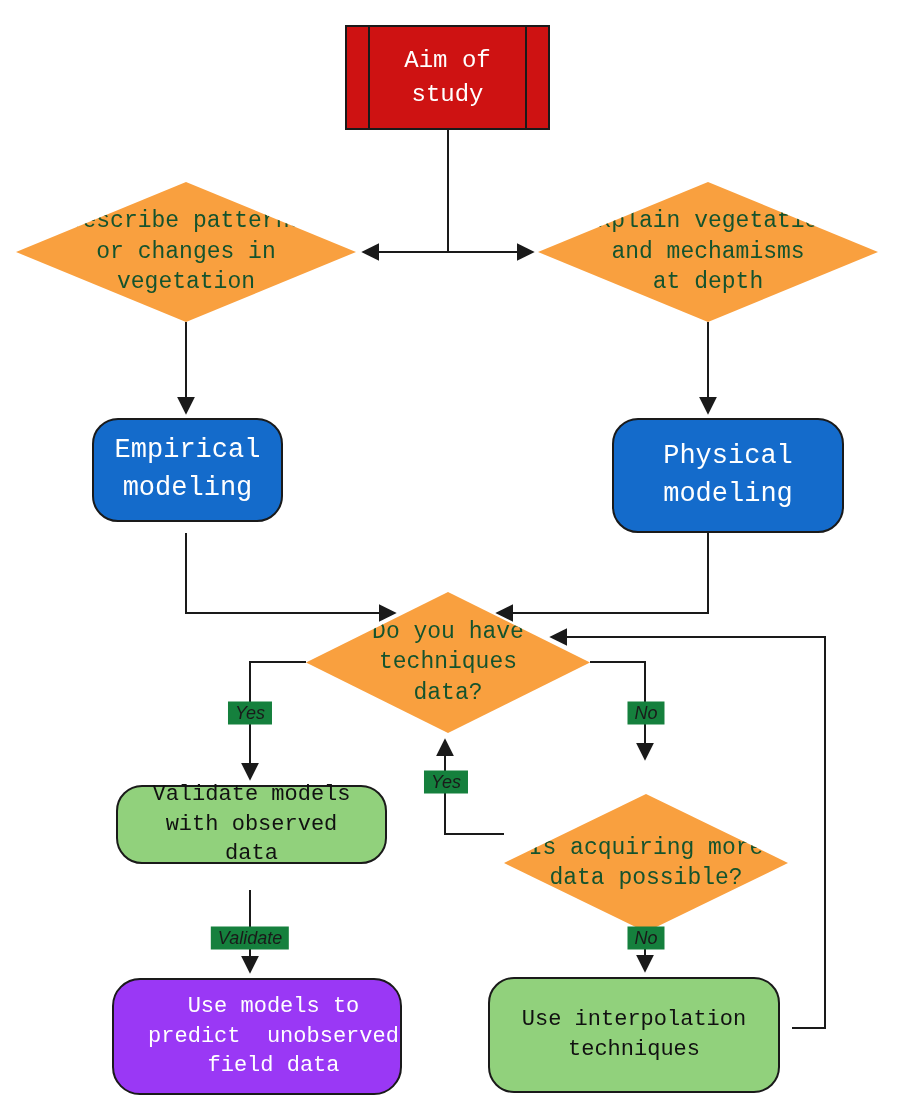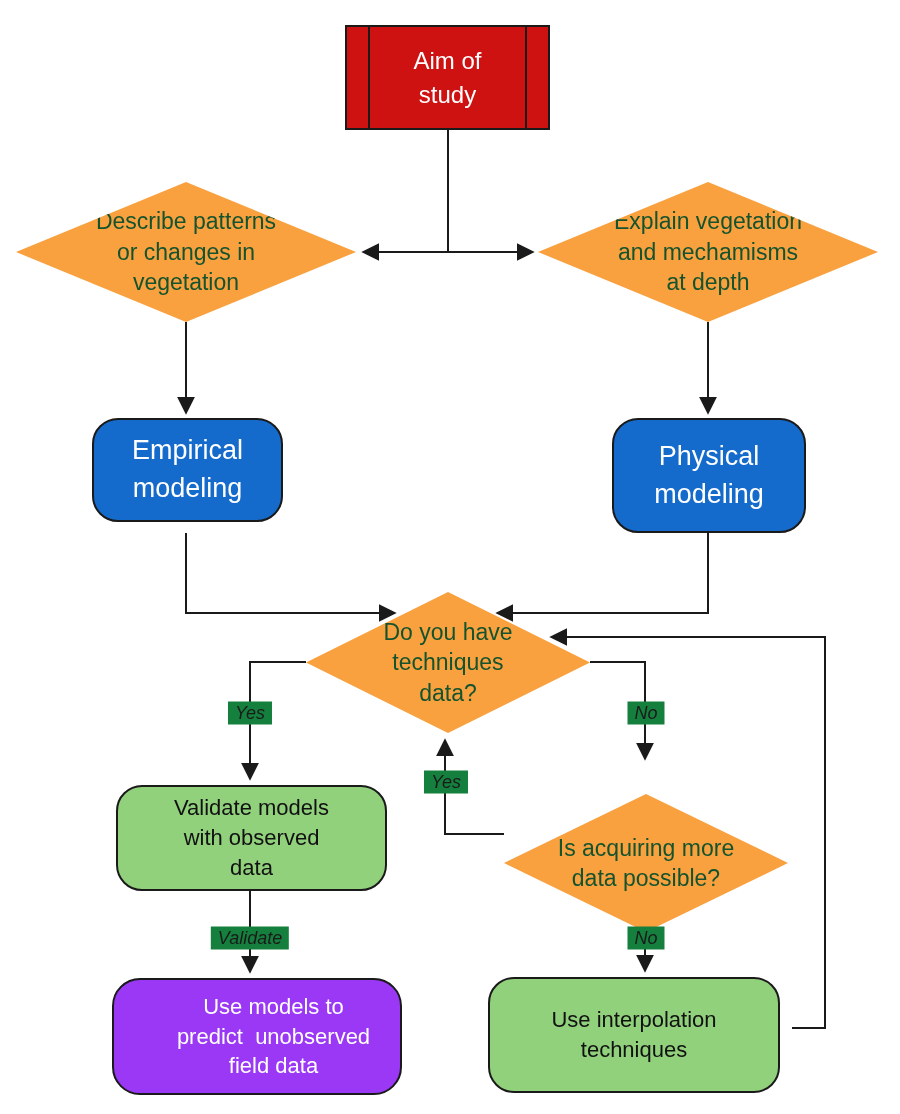--- a/index.html
+++ b/index.html
@@ -4,21 +4,21 @@
 <style>
   html,body{margin:0;padding:0;background:#ffffff;}
   .canvas{
     position:relative;width:900px;height:1114px;background:#ffffff;overflow:hidden;
     font-family:"Liberation Sans", sans-serif;color:#111;
   }
   .node{
     position:absolute;display:flex;align-items:center;justify-content:center;
     text-align:center;box-sizing:border-box;
   }
-  .node .txt{white-space:pre-wrap;display:block;}
+  .node .txt{white-space:pre-wrap;display:block;font-family:Liberation Mono, monospace;}
   
   .start{
     background:var(--c-start,#ce1212);border:2px solid #1a1a1a;color:#fff;
     left:345px;top:25px;width:205px;height:105px;font-size:24px;line-height:1.4;
   }
   .start::before,.start::after{
     content:"";position:absolute;top:0;bottom:0;width:2px;background:#1a1a1a;
   }
   .start::before{left:21px;}
   .start::after{right:21px;}
@@ -32,26 +32,26 @@
   .d-explain{left:538px;top:182px;width:340px;height:140px;}
   .d-sufficient{left:306px;top:592px;width:284px;height:141px;}
   .d-acquire{left:504px;top:794px;width:284px;height:138px;align-items:center;}
   
   .rounded{border:2.5px solid #1a1a1a;}
   .model{
     background:var(--c-model,#146bcb);color:#fff;border-radius:26px;
     font-size:27px;line-height:1.4;
   }
   .b-empirical{left:92px;top:418px;width:191px;height:104px;}
-  .b-physical{left:612px;top:418px;width:194px;height:115px;}
+  .b-physical{left:612px;top:418px;width:232px;height:115px;}
   .action{
     background:var(--c-action,#91d17c);color:#111;border-radius:26px;
     font-size:22px;line-height:1.35;
   }
-  .b-validate{left:116px;top:785px;width:271px;height:106px;}
+  .b-validate{left:116px;top:785px;width:271px;height:79px;}
   .b-interpolate{left:488px;top:977px;width:292px;height:116px;}
   .optional-action{
     background:var(--c-optional,#9a38f5);color:#fff;border-radius:28px;
     font-size:22px;line-height:1.35;
   }
   .b-predict{left:112px;top:978px;width:290px;height:117px;padding-left:33px;}
   
   .wires{position:absolute;left:0;top:0;width:900px;height:1114px;pointer-events:none;}
   .wires polyline,.wires line{fill:none;stroke:#1a1a1a;stroke-width:2;}
   

